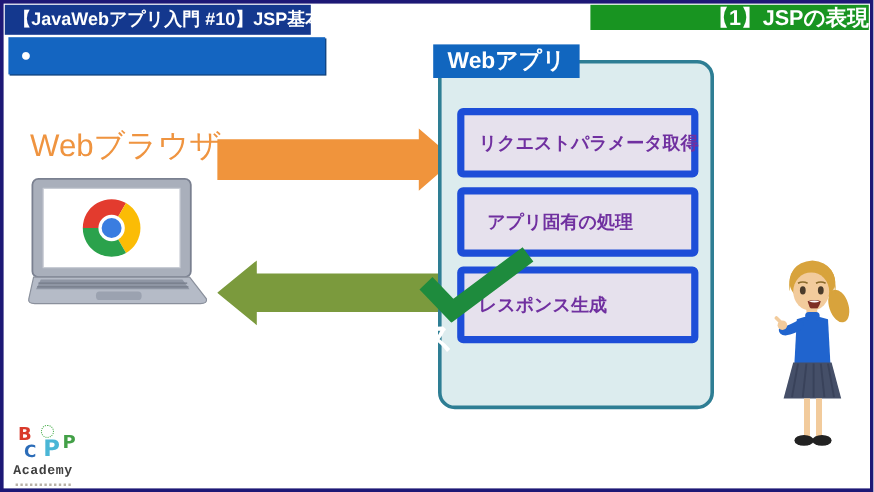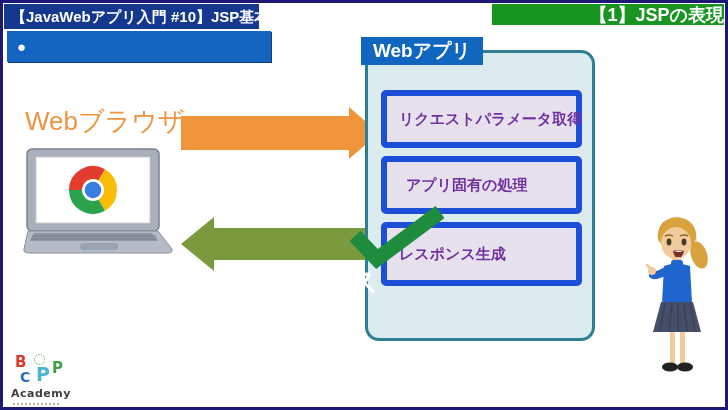--- a/index.html
+++ b/index.html
@@ -73,20 +73,21 @@
   .logo .l-c { left:9px;  top:16px; font-size:14px; color:#2b6cb8; }
   .logo .l-p1{ left:25px; top:10px; font-size:19px; color:#4ab6d6; }
   .logo .l-p2{ left:41px; top:6px;  font-size:15px; color:#43a047; }
   .logo .l-o {
     position:absolute; left:23px; top:1px; width:11px; height:11px;
     border:1.6px dotted #4caf50; border-radius:50%;
   }
   .logo .l-academy {
     left:0; top:34px; font-size:11px; color:#3f3f3f; font-weight:bold;
     letter-spacing:0.5px;
+    font-family:Liberation Mono, monospace;
   }
   .logo .l-sub {
     position:absolute; left:2px; top:50px; width:46px; height:0;
     border-top:2px dotted #b9b2a8;
   }
 </style>
 </head>
 <body>
 
 <div class="slide">

